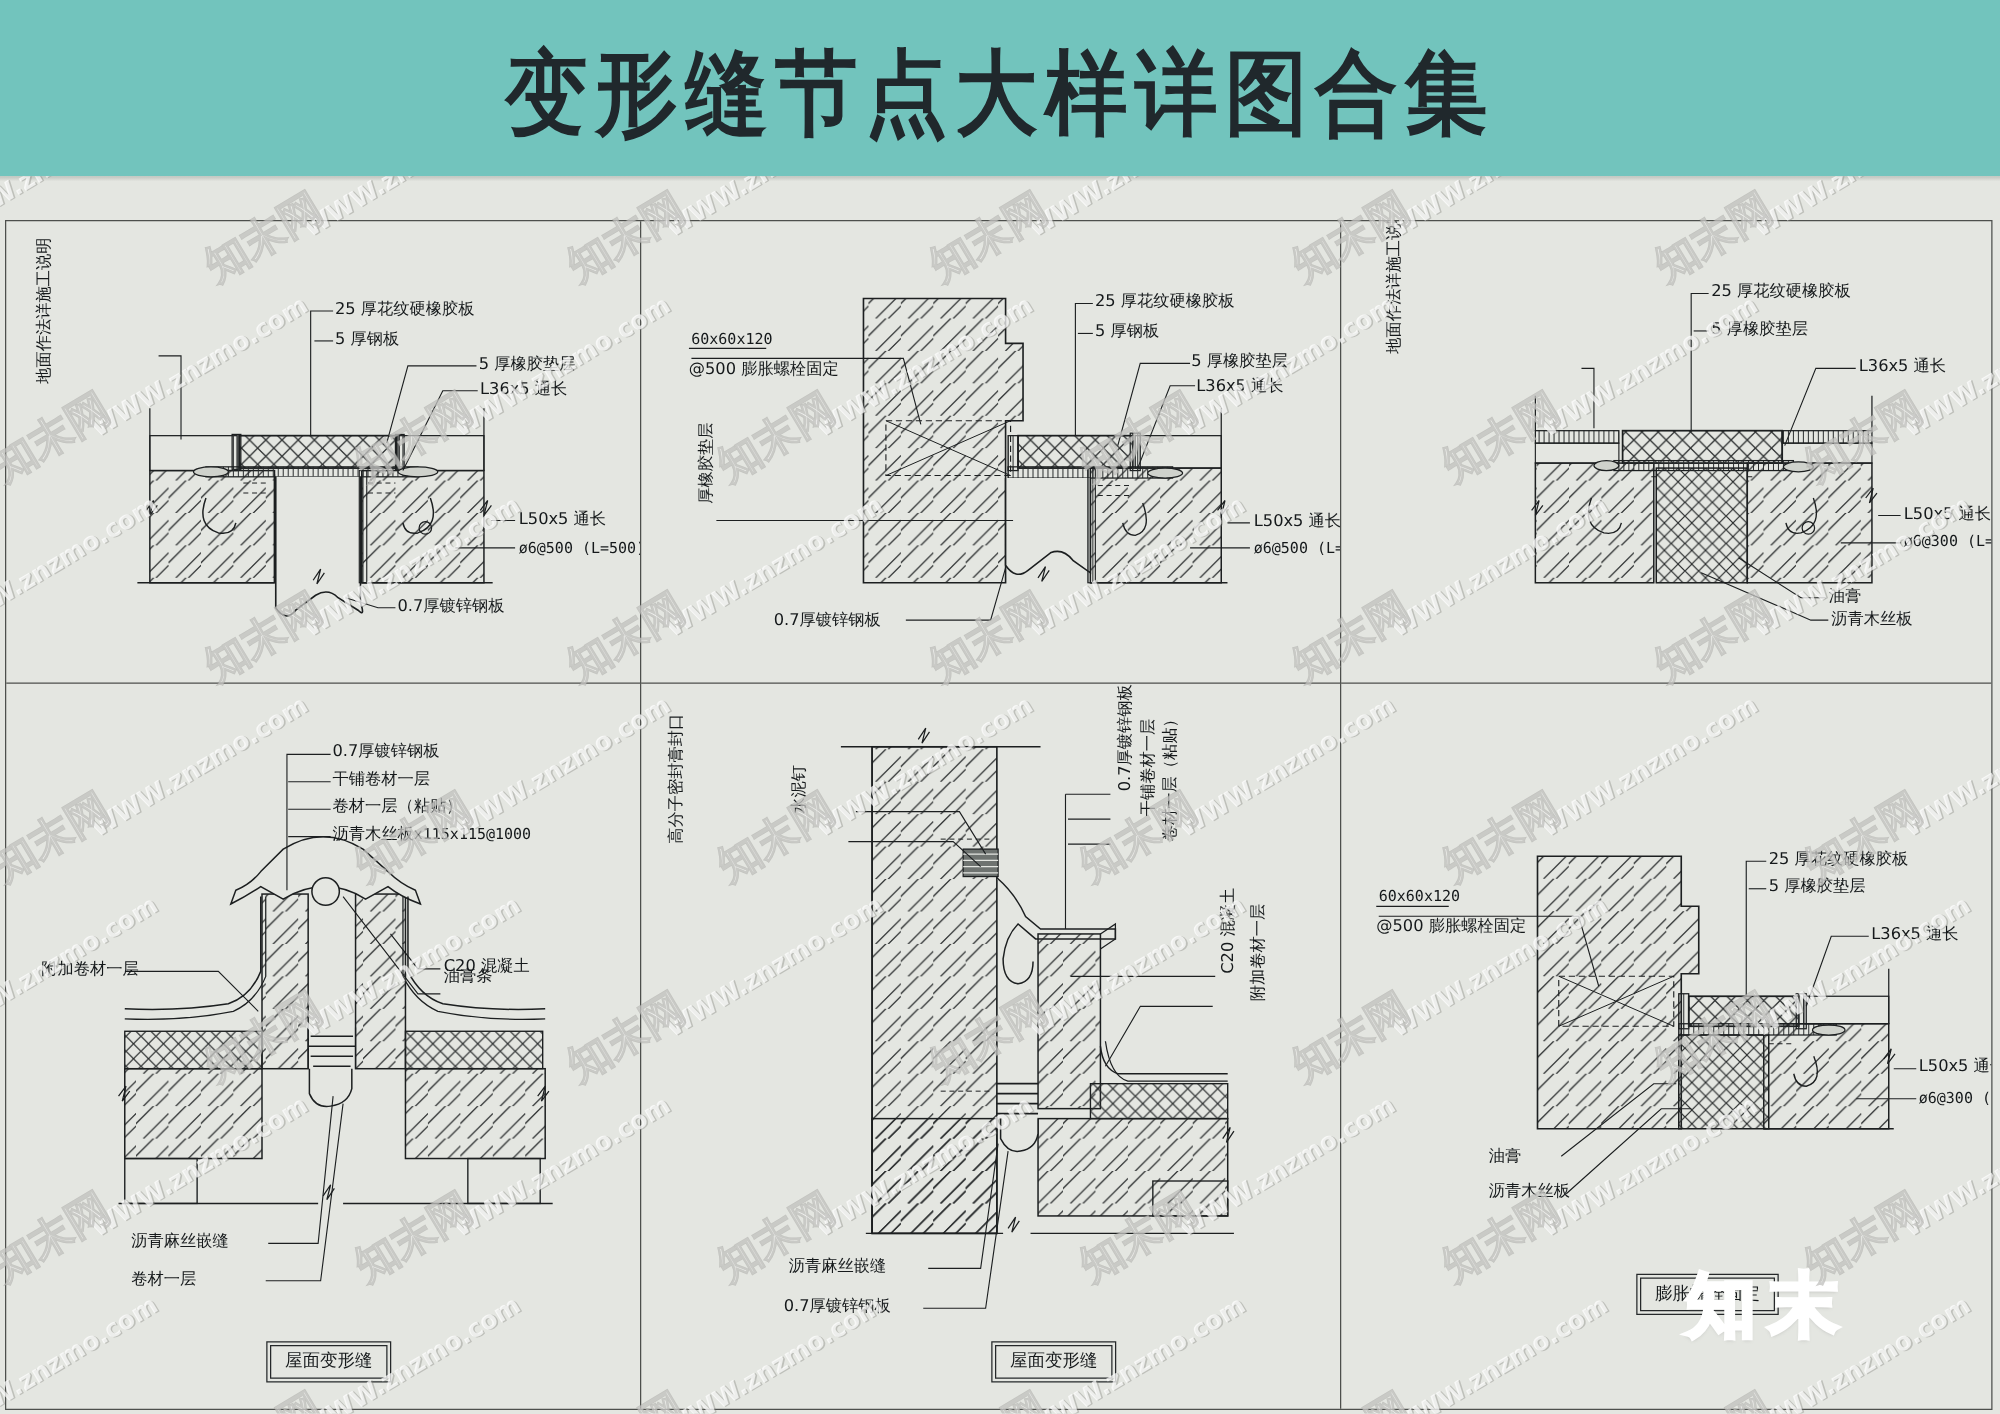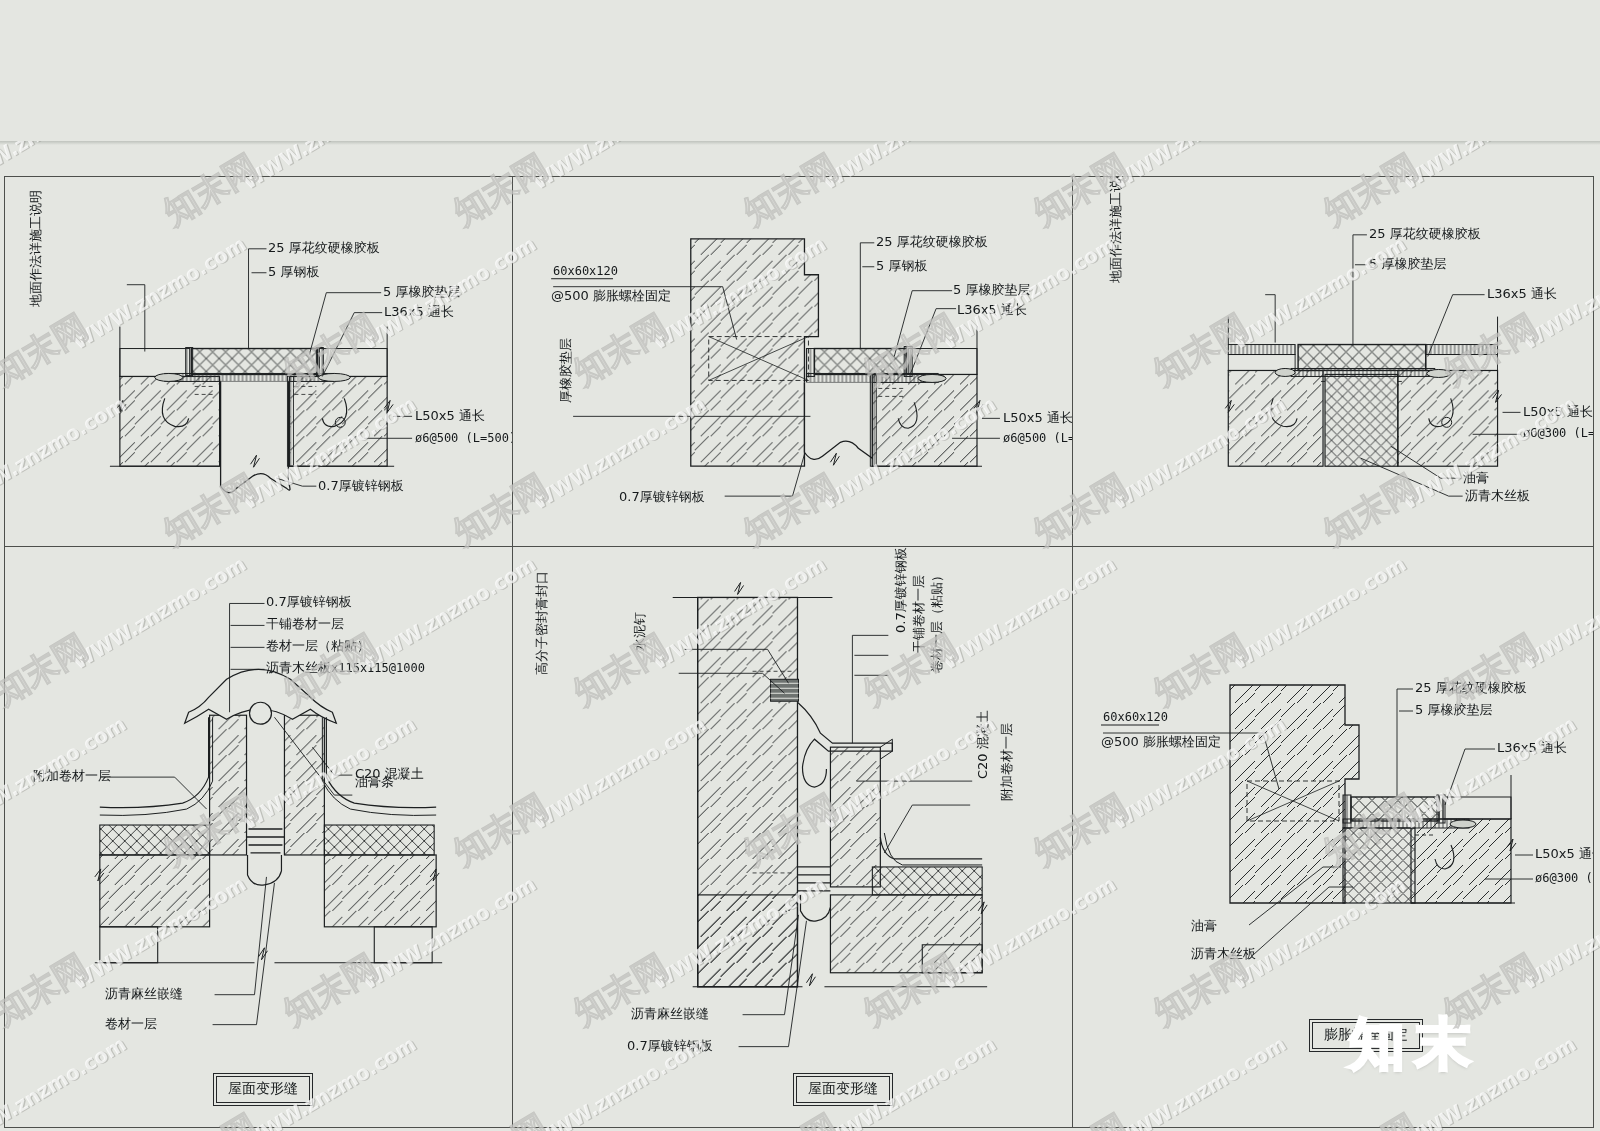--- a/index.html
+++ b/index.html
@@ -98,20 +98,23 @@
     font-size:33px;font-weight:bold;color:#000;
     font-family:"DejaVu Sans","Liberation Sans",sans-serif;
     letter-spacing:0px;
   }
 </style>
 </head>
 <body>
 
 <div id="root">
 
+  <div class="header">
+    <div class="header-title">变形缝节点大样详图合集</div>
+  </div>
   <div class="header-shadow"></div>
 
   <div class="sheet">
 
     <div class="panel br bb" style="left:0;top:0;width:508px;height:370px;">
       <svg class="pw" viewBox="0 0 508 370" width="508" height="370">
         <defs>
           <pattern id="xh1" width="13" height="13" patternUnits="userSpaceOnUse">
             <path d="M0 6.5 L6.5 0 L13 6.5 L6.5 13 Z" fill="none" stroke="#2a2d2e" stroke-width="1"></path>
           </pattern>

